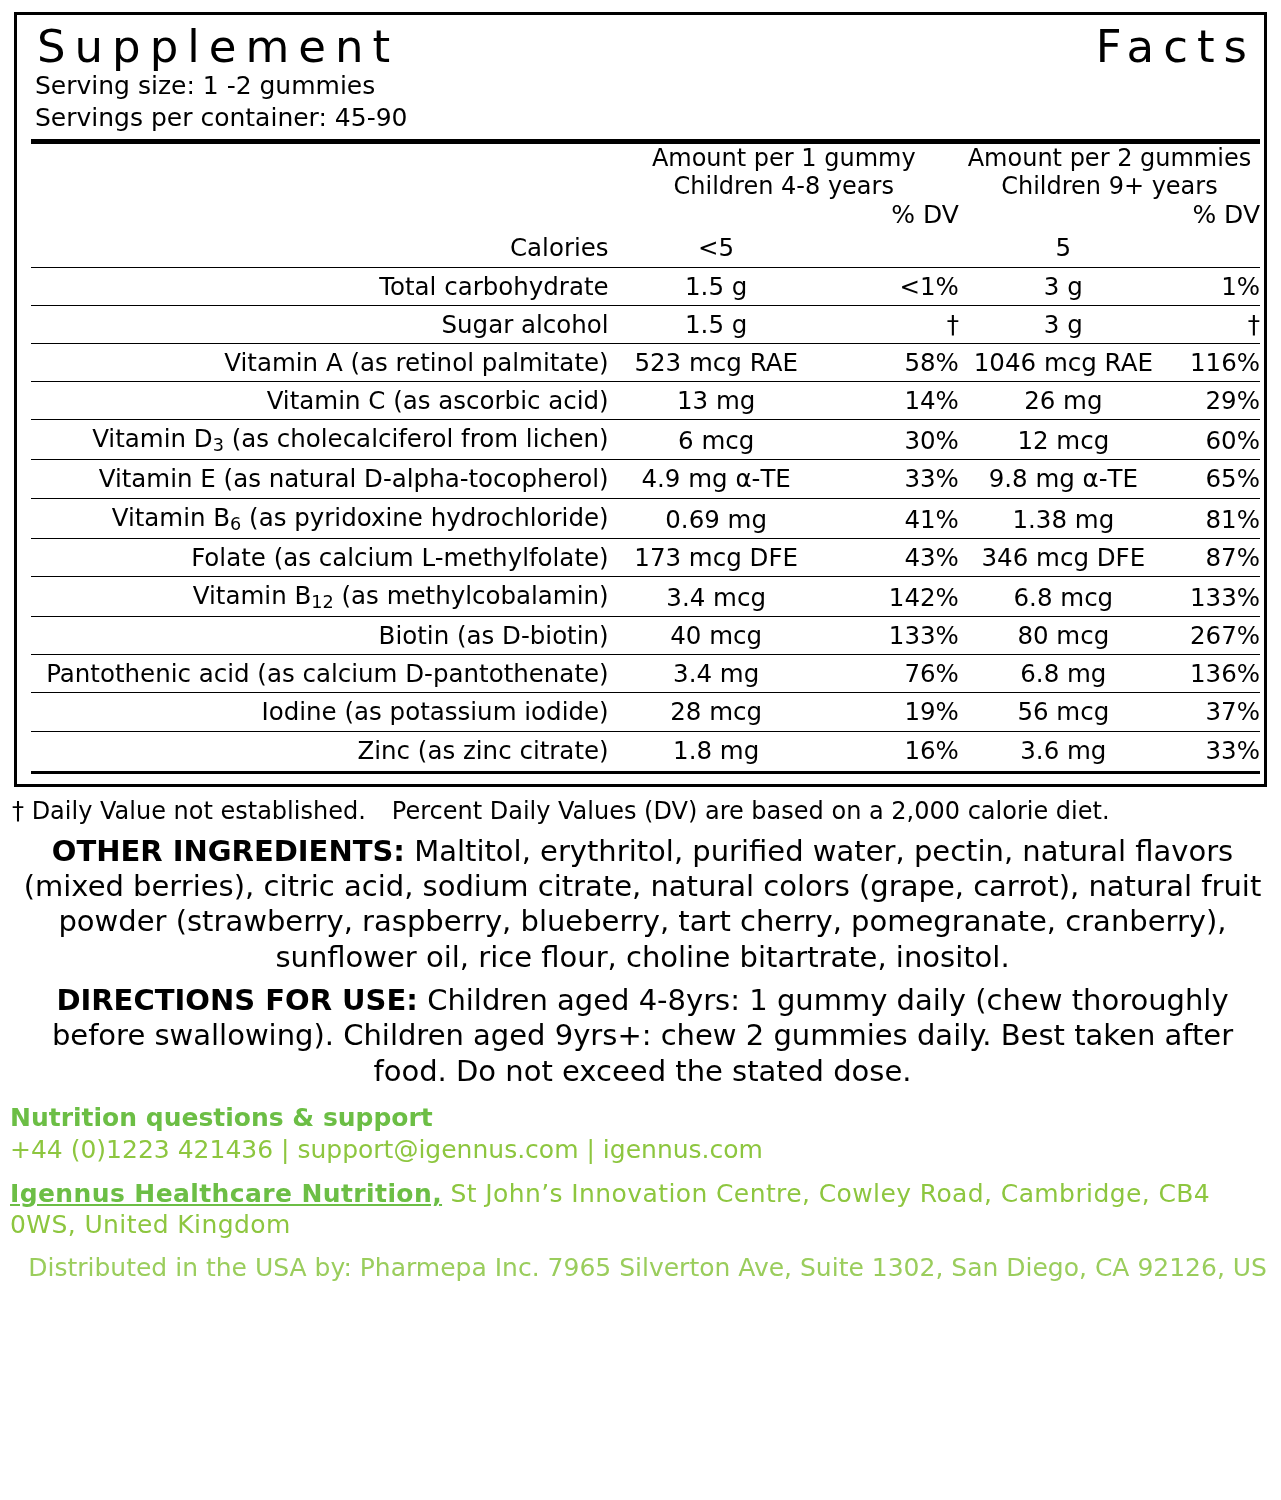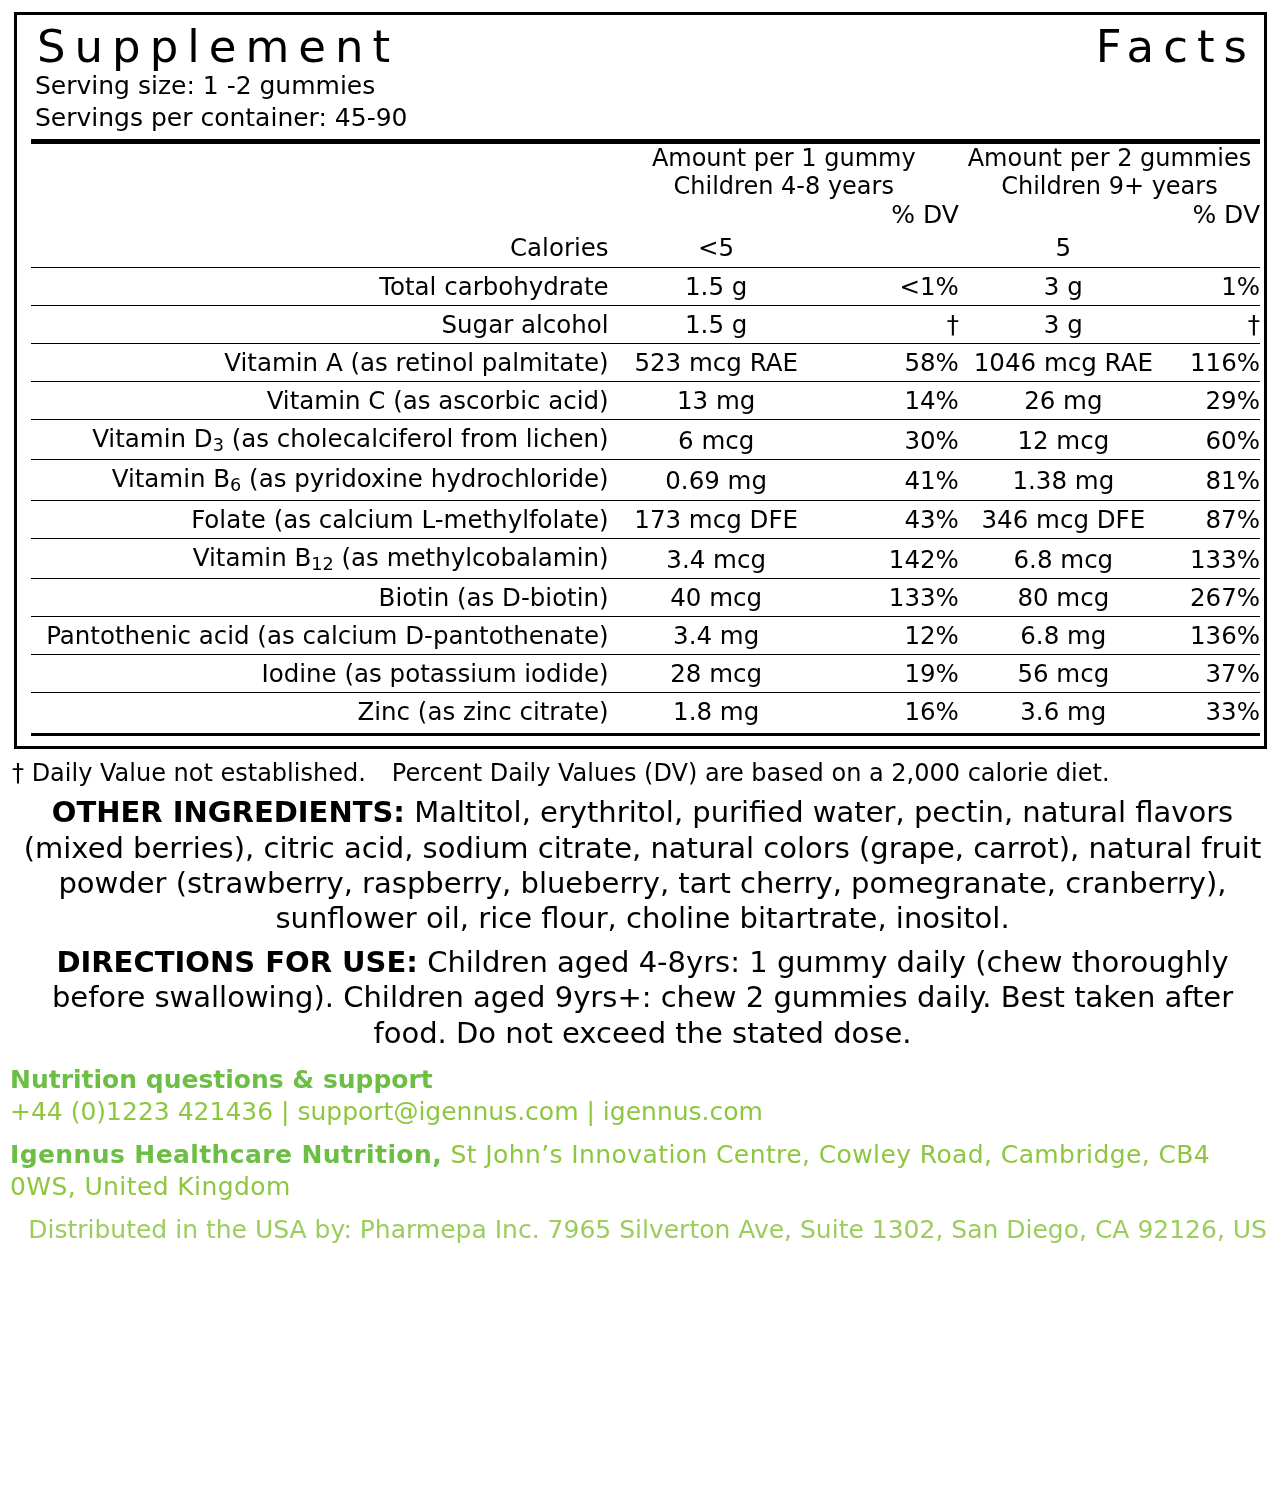--- a/index.html
+++ b/index.html
@@ -124,21 +124,21 @@
     margin: 2px 14px 0 10px;
     line-height: 1.22;
   }
   .green-block {
     color: #8dc63f;
     font-size: 25px;
     margin: 12px 14px 0 10px;
     line-height: 1.25;
     letter-spacing: 0.4px;
   }
-  .green-block .bold { font-weight: bold; color: #6cbe45; }
+  .green-block .bold { font-weight: bold; color: #6cbe45; text-decoration: underline; }
   .green-dist {
     color: #9acd5c;
     font-size: 25px;
     margin: 12px 14px 0 10px;
     line-height: 1.25;
     text-align: right;
   }
 </style>
 </head>
 <body>
@@ -222,20 +222,27 @@
             <td class="col-dv2">29%</td>
           </tr>
           <tr class="row">
             <td class="col-name">Vitamin D<sub class="sub">3</sub> (as cholecalciferol from lichen)</td>
             <td class="col-amt1">6 mcg</td>
             <td class="col-dv1">30%</td>
             <td class="col-amt2">12 mcg</td>
             <td class="col-dv2">60%</td>
           </tr>
           <tr class="row">
+            <td class="col-name">Vitamin E (as natural D-alpha-tocopherol)</td>
+            <td class="col-amt1">4.9 mg α-TE</td>
+            <td class="col-dv1">33%</td>
+            <td class="col-amt2">9.8 mg α-TE</td>
+            <td class="col-dv2">65%</td>
+          </tr>
+          <tr class="row">
             <td class="col-name">Vitamin B<sub class="sub">6</sub> (as pyridoxine hydrochloride)</td>
             <td class="col-amt1">0.69 mg</td>
             <td class="col-dv1">41%</td>
             <td class="col-amt2">1.38 mg</td>
             <td class="col-dv2">81%</td>
           </tr>
           <tr class="row">
             <td class="col-name">Folate (as calcium L-methylfolate)</td>
             <td class="col-amt1">173 mcg DFE</td>
             <td class="col-dv1">43%</td>
@@ -252,21 +259,21 @@
           <tr class="row">
             <td class="col-name">Biotin (as D-biotin)</td>
             <td class="col-amt1">40 mcg</td>
             <td class="col-dv1">133%</td>
             <td class="col-amt2">80 mcg</td>
             <td class="col-dv2">267%</td>
           </tr>
           <tr class="row">
             <td class="col-name">Pantothenic acid (as calcium D-pantothenate)</td>
             <td class="col-amt1">3.4 mg</td>
-            <td class="col-dv1">12%</td>
+            <td class="col-dv1">76%</td>
             <td class="col-amt2">6.8 mg</td>
             <td class="col-dv2">136%</td>
           </tr>
           <tr class="row">
             <td class="col-name">Iodine (as potassium iodide)</td>
             <td class="col-amt1">28 mcg</td>
             <td class="col-dv1">19%</td>
             <td class="col-amt2">56 mcg</td>
             <td class="col-dv2">37%</td>
           </tr>

